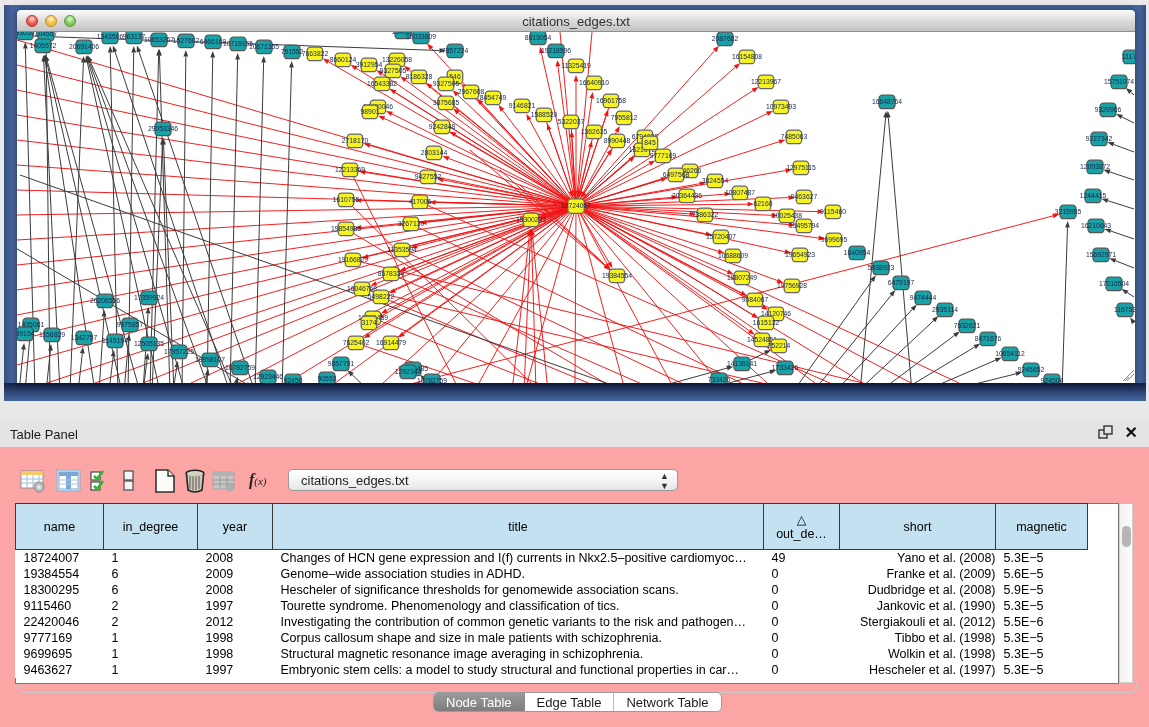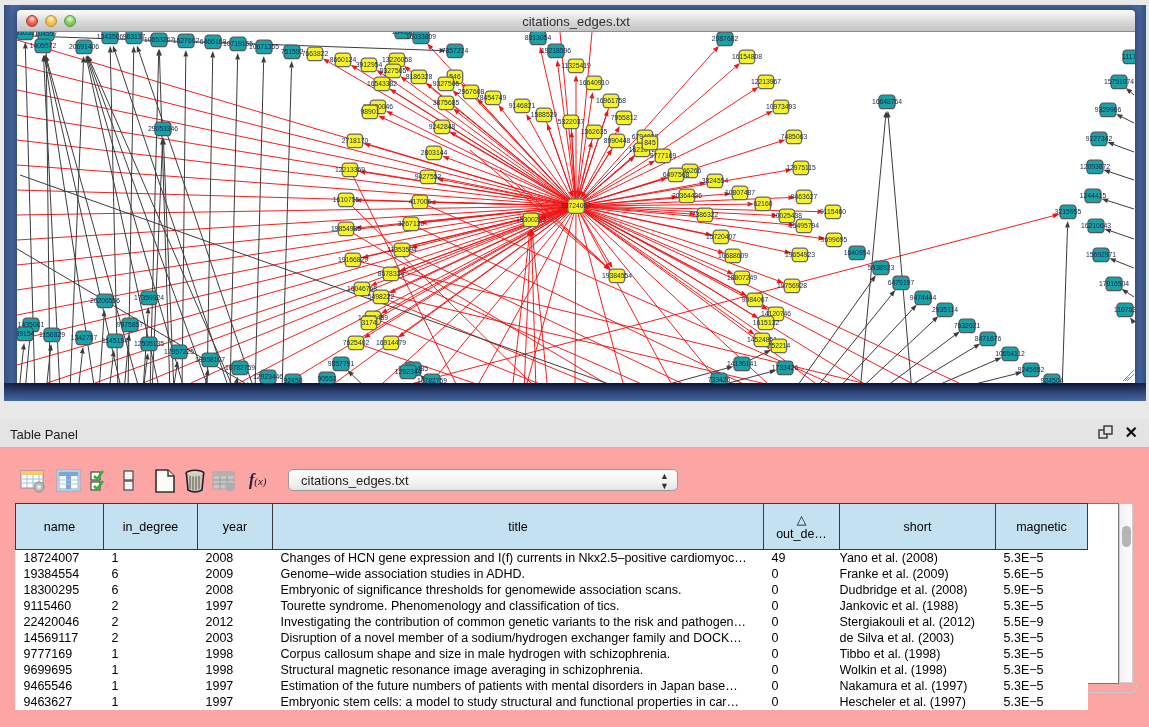--- a/index.html
+++ b/index.html
@@ -51,21 +51,21 @@
 #combo .ar { position:absolute; right:8px; top:1px; font-size:9px; color:#333;
   line-height:10px; text-align:center; }
 
 
 #tbl { position:absolute; left:15px; top:84px; border-collapse:collapse;
   font-size:12.5px; color:#000; table-layout:fixed; background:#fff; }
 #tbl th { background:#c3e1f0; border:1px solid #3a3a3a; font-weight:normal;
   height:21px; font-size:12.5px; padding:8px; }
 #tbl td { height:16px; padding:0 0 0 8px; white-space:nowrap; overflow:hidden; }
 #tbl td.c1,#tbl td.c2 { }
-#tbl td.c5 { text-align:left; padding:0; }
+#tbl td.c5 { text-align:right; padding:0; }
 #tblwrap { position:absolute; left:15px; top:84px; width:1104px; height:181px;
   border:1px solid #777; background:#fff; overflow:hidden; }
 #vsb { position:absolute; left:1119px; top:85px; width:14px; height:179px;
   background:linear-gradient(90deg,#f2f2f2,#fcfcfc); border:1px solid #cfcfcf;
   border-top:none; }
 #vsb .thumb { position:absolute; left:2px; top:22px; width:9px; height:21px;
   background:#b5b5b5; border-radius:5px; }
 
 
 #tabs { position:absolute; left:433px; top:273px; height:20px; display:flex;
@@ -837,89 +837,76 @@
             <td class="c2">2009</td>
             <td class="c3">Genome–wide association studies in ADHD.</td>
             <td class="c4">0</td>
             <td class="c5">Franke et al. (2009)</td>
             <td class="c6">5.6E−5</td>
           </tr>
 <tr>
             <td class="c0">18300295</td>
             <td class="c1">6</td>
             <td class="c2">2008</td>
-            <td class="c3">Embryonic of significance thresholds for genomewide association scans.</td>
+            <td class="c3">Hescheler of significance thresholds for genomewide association scans.</td>
             <td class="c4">0</td>
             <td class="c5">Dudbridge et al. (2008)</td>
             <td class="c6">5.9E−5</td>
           </tr>
 <tr>
             <td class="c0">9115460</td>
             <td class="c1">2</td>
             <td class="c2">1997</td>
             <td class="c3">Tourette syndrome. Phenomenology and classification of tics.</td>
             <td class="c4">0</td>
-            <td class="c5">Jankovic et al. (1988)</td>
+            <td class="c5">Jankovic et al. (1990)</td>
             <td class="c6">5.3E−5</td>
           </tr>
 <tr>
             <td class="c0">22420046</td>
             <td class="c1">2</td>
             <td class="c2">2012</td>
             <td class="c3">Investigating the contribution of common genetic variants to the risk and pathogen…</td>
             <td class="c4">0</td>
             <td class="c5">Stergiakouli et al. (2012)</td>
-            <td class="c6">5.5E−9</td>
-          </tr>
-<tr>
-            <td class="c0">14569117</td>
-            <td class="c1">2</td>
-            <td class="c2">2003</td>
-            <td class="c3">Disruption of a novel member of a sodium/hydrogen exchanger family and DOCK…</td>
-            <td class="c4">0</td>
-            <td class="c5">de Silva et al. (2003)</td>
-            <td class="c6">5.3E−5</td>
+            <td class="c6">5.5E−6</td>
           </tr>
 <tr>
             <td class="c0">9777169</td>
             <td class="c1">1</td>
             <td class="c2">1998</td>
-            <td class="c3">Corpus callosum shape and size in male hydrogen with schizophrenia.</td>
+            <td class="c3">Corpus callosum shape and size in male patients with schizophrenia.</td>
             <td class="c4">0</td>
             <td class="c5">Tibbo et al. (1998)</td>
             <td class="c6">5.3E−5</td>
           </tr>
 <tr>
             <td class="c0">9699695</td>
             <td class="c1">1</td>
             <td class="c2">1998</td>
             <td class="c3">Structural magnetic resonance image averaging in schizophrenia.</td>
             <td class="c4">0</td>
             <td class="c5">Wolkin et al. (1998)</td>
-            <td class="c6">5.3E−5</td>
-          </tr>
-<tr>
-            <td class="c0">9465546</td>
-            <td class="c1">1</td>
-            <td class="c2">1997</td>
-            <td class="c3">Estimation of the future numbers of patients with mental disorders in Japan base…</td>
-            <td class="c4">0</td>
-            <td class="c5">Nakamura et al. (1997)</td>
             <td class="c6">5.3E−5</td>
           </tr>
 <tr>
             <td class="c0">9463627</td>
             <td class="c1">1</td>
             <td class="c2">1997</td>
             <td class="c3">Embryonic stem cells: a model to study structural and functional properties in car…</td>
             <td class="c4">0</td>
             <td class="c5">Hescheler et al. (1997)</td>
             <td class="c6">5.3E−5</td>
           </tr>
     </tbody>
       </table>
     <div id="vsb">
         <div class="thumb"></div>
       </div>
+    <div id="tabs">
+      <div class="sel">Node Table</div>
+        <div>Edge Table</div>
+        <div>Network Table</div>
+    </div>
     <div id="mem">Memory: OK</div>
       <div id="memdot"></div>
   </div>
 </div>
 
 </body></html>

